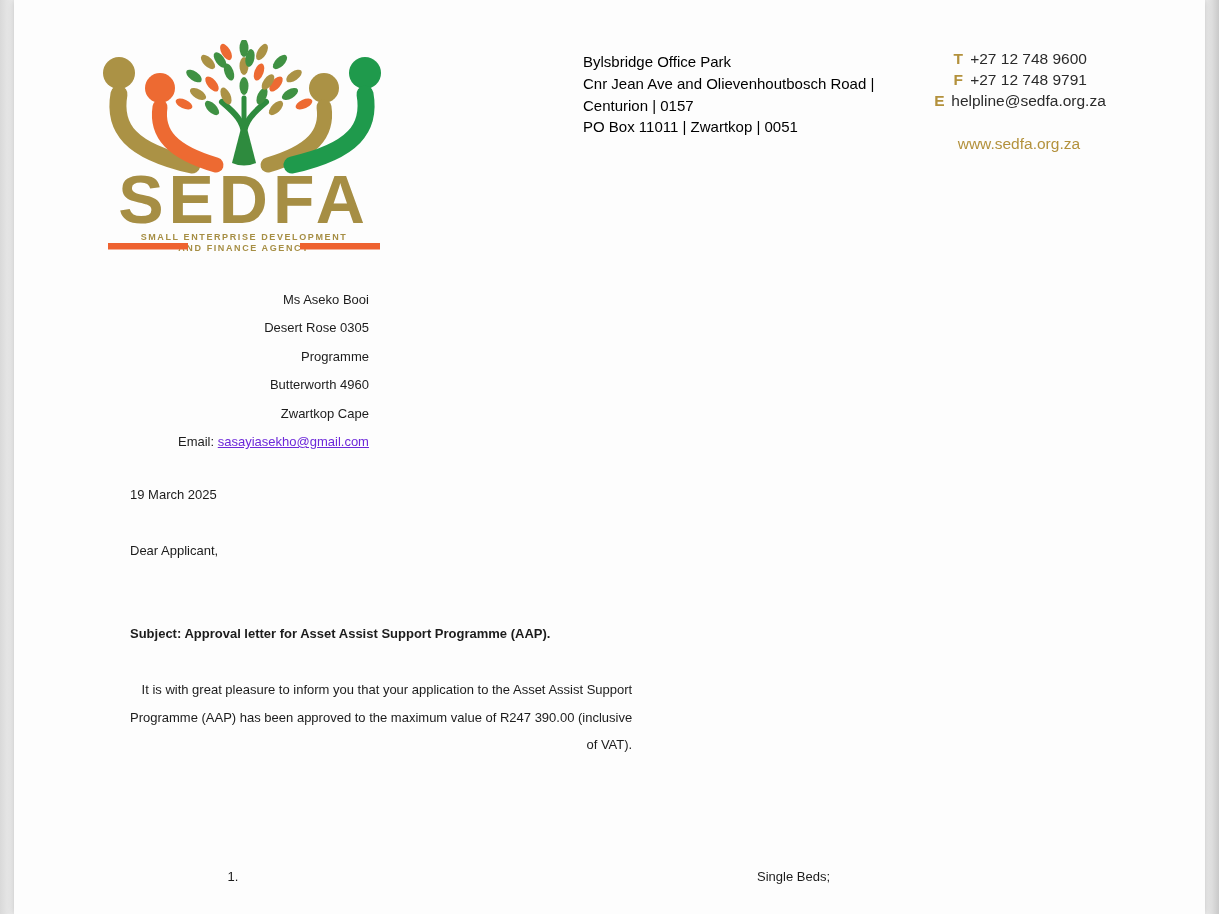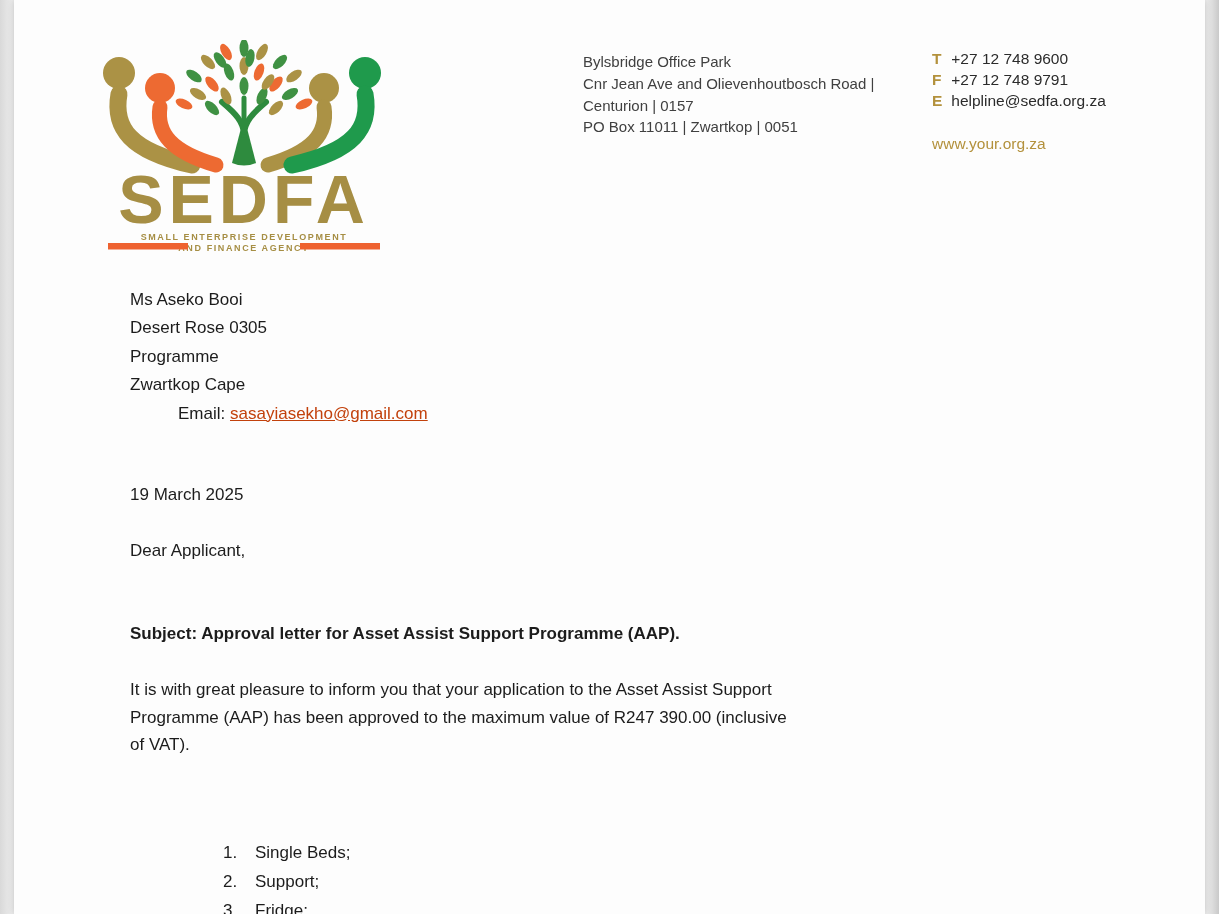--- a/index.html
+++ b/index.html
@@ -23,57 +23,58 @@
     overflow: hidden;
   }
   
   .logo-wrap {
     position: absolute; left: 72px; top: 40px;
     width: 316px; height: 215px;
   }
   .hq-address {
     position: absolute; left: 569px; top: 51px;
     font-size: 15px; line-height: 21.8px;
-    color: #404040;
+    color: #000000;
     white-space: nowrap;
   }
   .contact-block {
     position: absolute; left: 918px; top: 48px;
     font-size: 15.5px; line-height: 21px;
     color: #2b2b2b;
     white-space: nowrap;
+    text-align: center;
   }
   .contact-line .prefix {
     color: #b3913c; font-weight: bold;
     display: inline-block; width: 15px;
   }
   .website {
     margin-top: 22px;
     color: #b3913c;
     text-decoration: none;
     display: inline-block;
   }
   
-  .letter-text { color: #1c1c1c; font-size: 17px; }
+  .letter-text { color: #1c1c1c; font-size: 13px; text-align: right; }
   .block { position: absolute; left: 116px; }
   .recipient { top: 286px; line-height: 28.4px; }
   .email-label { margin-right: 0.28em; margin-left: 48px; }
-  .email-link { color: #c2410c; }
+  .email-link { color: #6d28d9; }
   .date-line { top: 481px; line-height: 28px; }
   .salutation { top: 537px; line-height: 28px; }
   .subject-line { top: 620px; line-height: 28px; font-weight: bold; }
   .para1 { top: 676px; line-height: 27.6px; }
   .para2 { top: 786px; line-height: 28px; }
   .items-list {
     top: 838px;
     width: 700px;
     line-height: 29px;
     padding-left: 112px;
   }
-  .items-list li { padding-left: 13px; }
+  .items-list li { padding-left: 13px; margin-top: 24px; }
   
   .logo-sedfa {
     font-family: "Liberation Sans", "DejaVu Sans", sans-serif;
     font-weight: bold;
     letter-spacing: 5px;
   }
   .logo-tagline {
     font-family: "Liberation Sans", "DejaVu Sans", sans-serif;
     font-weight: bold;
     letter-spacing: 1.6px;
@@ -154,27 +155,28 @@
         <span>+27 12 748 9600</span>
       </div>
       <div class="contact-line">
         <span class="prefix">F</span>
         <span>+27 12 748 9791</span>
       </div>
       <div class="contact-line">
         <span class="prefix">E</span>
         <span>helpline@sedfa.org.za</span>
       </div>
-      <a href="#" class="website">www.your.org.za</a>
+      <a href="#" class="website">www.sedfa.org.za</a>
     </div>
 
     <div class="block letter-text recipient">
       <div>Ms Aseko Booi</div>
       <div>Desert Rose 0305</div>
       <div>Programme</div>
+      <div>Butterworth 4960</div>
       <div>Zwartkop Cape</div>
       <div>
         <span class="email-label">Email:</span><a href="#" class="email-link">sasayiasekho@gmail.com</a>
       </div>
     </div>
 
     <div class="block letter-text date-line">19 March 2025</div>
 
     <div class="block letter-text salutation">Dear Applicant,</div>
 

